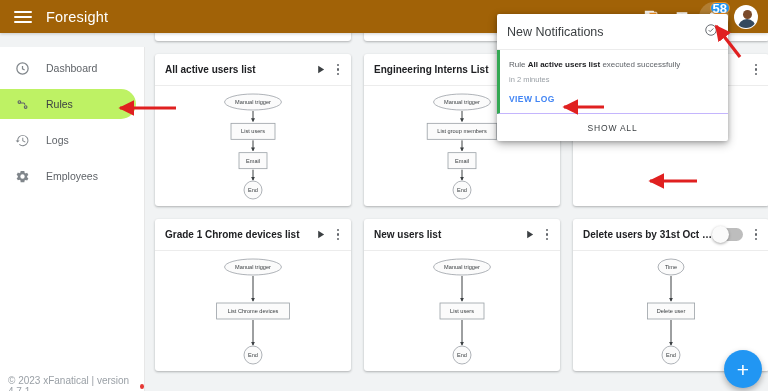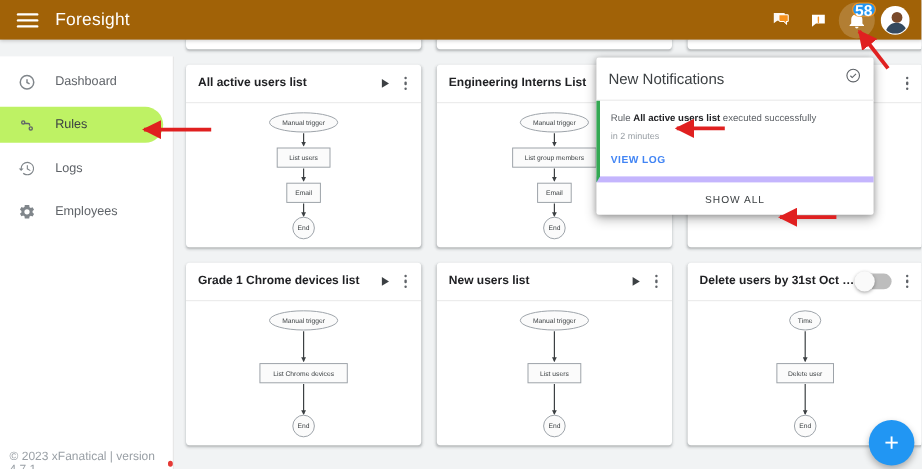--- a/index.html
+++ b/index.html
@@ -118,33 +118,33 @@
     background: #fafafa; box-shadow: 0 1px 3px rgba(0,0,0,.35);
   }
   .card-body { flex: 1; position: relative; }
   .flow { width: 100%; height: 100%; display:block; }
   .flow text { font-family: "Liberation Sans", sans-serif; font-size: 5.6px; fill: #3c4043; }
   .flow .shape { fill: #fbfbfb; stroke: #9aa0a6; stroke-width: .8; }
   .flow .link { stroke: #3c4043; stroke-width: 1; fill: none; }
 
   
   .notif {
-    position: absolute; top: 48px; left: 497px; width: 231px;
+    position: absolute; top: 14px; left: 497px; width: 231px;
     background: #fff; z-index: 50;
     box-shadow: 0 3px 10px rgba(0,0,0,.3), 0 1px 4px rgba(0,0,0,.2);
     border-radius: 2px;
   }
   .notif-head {
     display: flex; align-items: center; height: 36px;
     padding: 0 10px; border-bottom: 1px solid #ececec;
   }
   .notif-title { font-size: 12.5px; color: #3c4043; flex: 1; }
   .check-icon svg { width: 14px; height: 14px; stroke: #5f6368; fill: none; stroke-width: 1.6; }
   .notif-item {
-    padding: 9px 11px 7px 11px; border-bottom: 5px solid #c4b5fd;
+    padding: 9px 11px 7px 11px; border-bottom: 1px solid #c4b5fd;
     font-size: 8px; color: #5f6368; line-height: 1.55;
   }
   .notif-item.unread { border-left: 3px solid #34a853; padding-left: 9px; }
   .notif-item b { color: #202124; }
   .notif-time { font-size: 7.5px; color: #9aa0a6; margin-top: 3px; }
   .view-log {
     color: #4285f4; font-size: 8.5px; font-weight: bold; letter-spacing: .4px;
     margin-top: 7px; display: inline-block; cursor: pointer;
   }
   .notif-foot {

